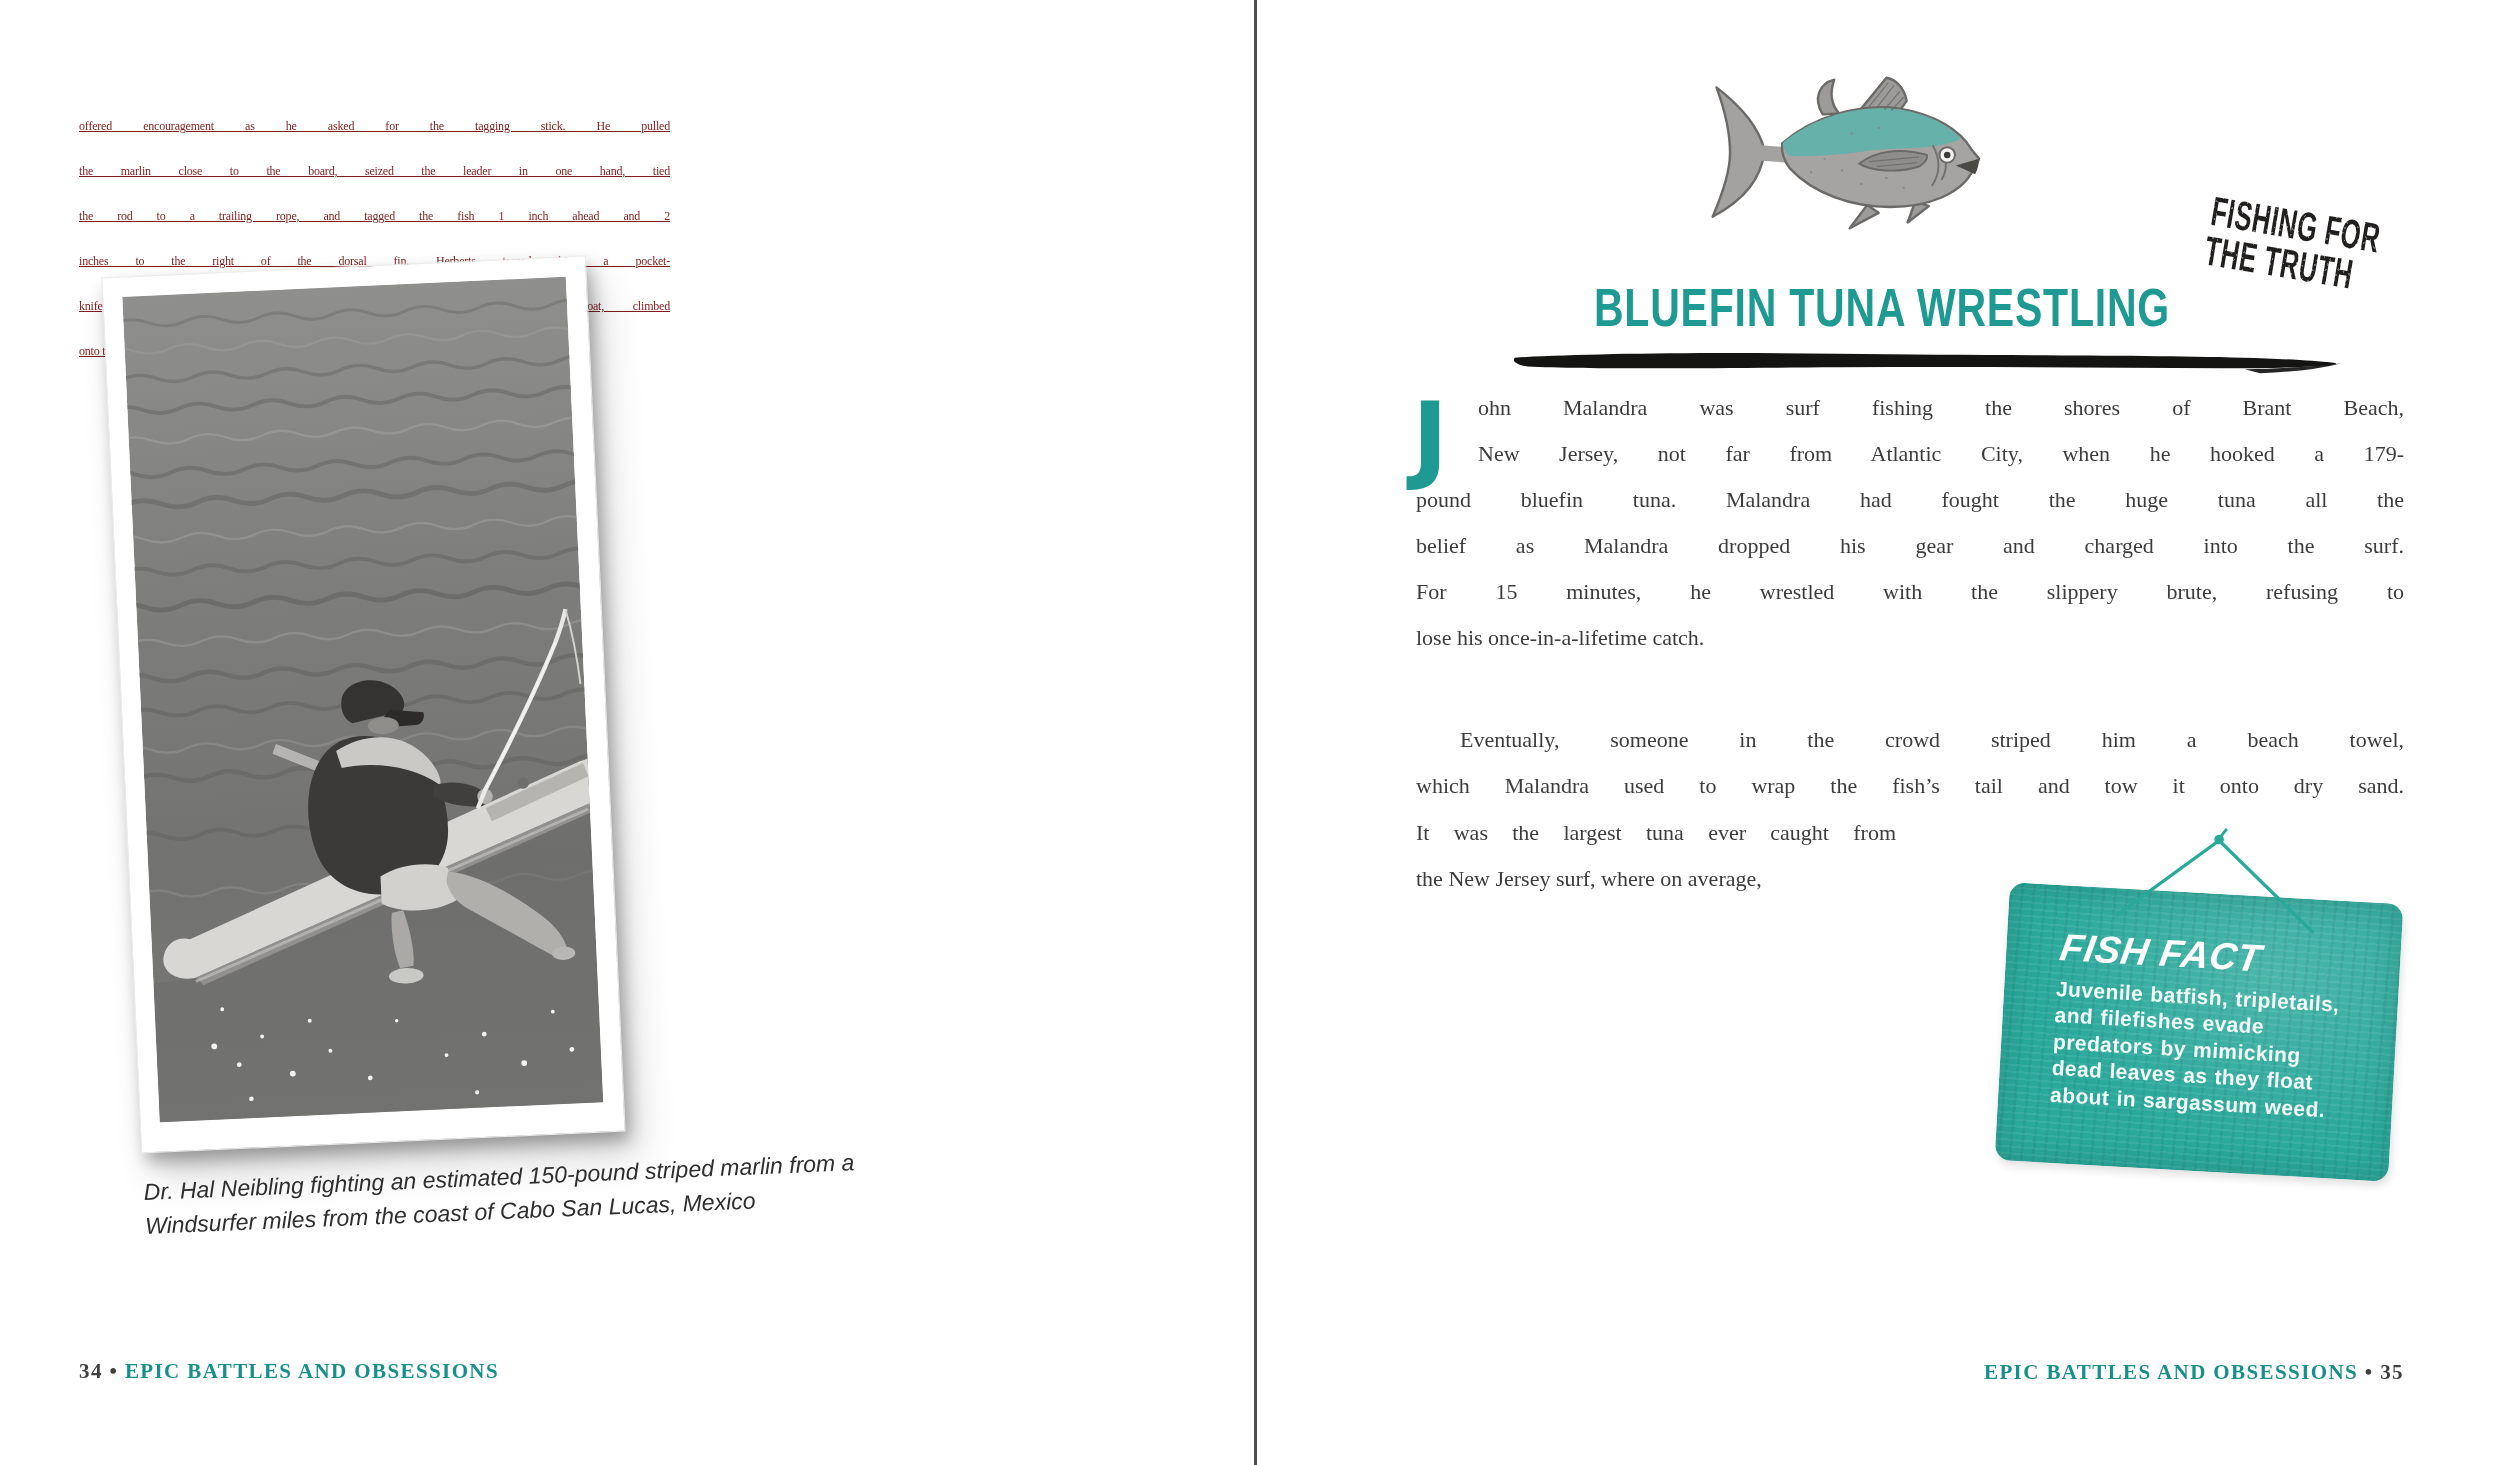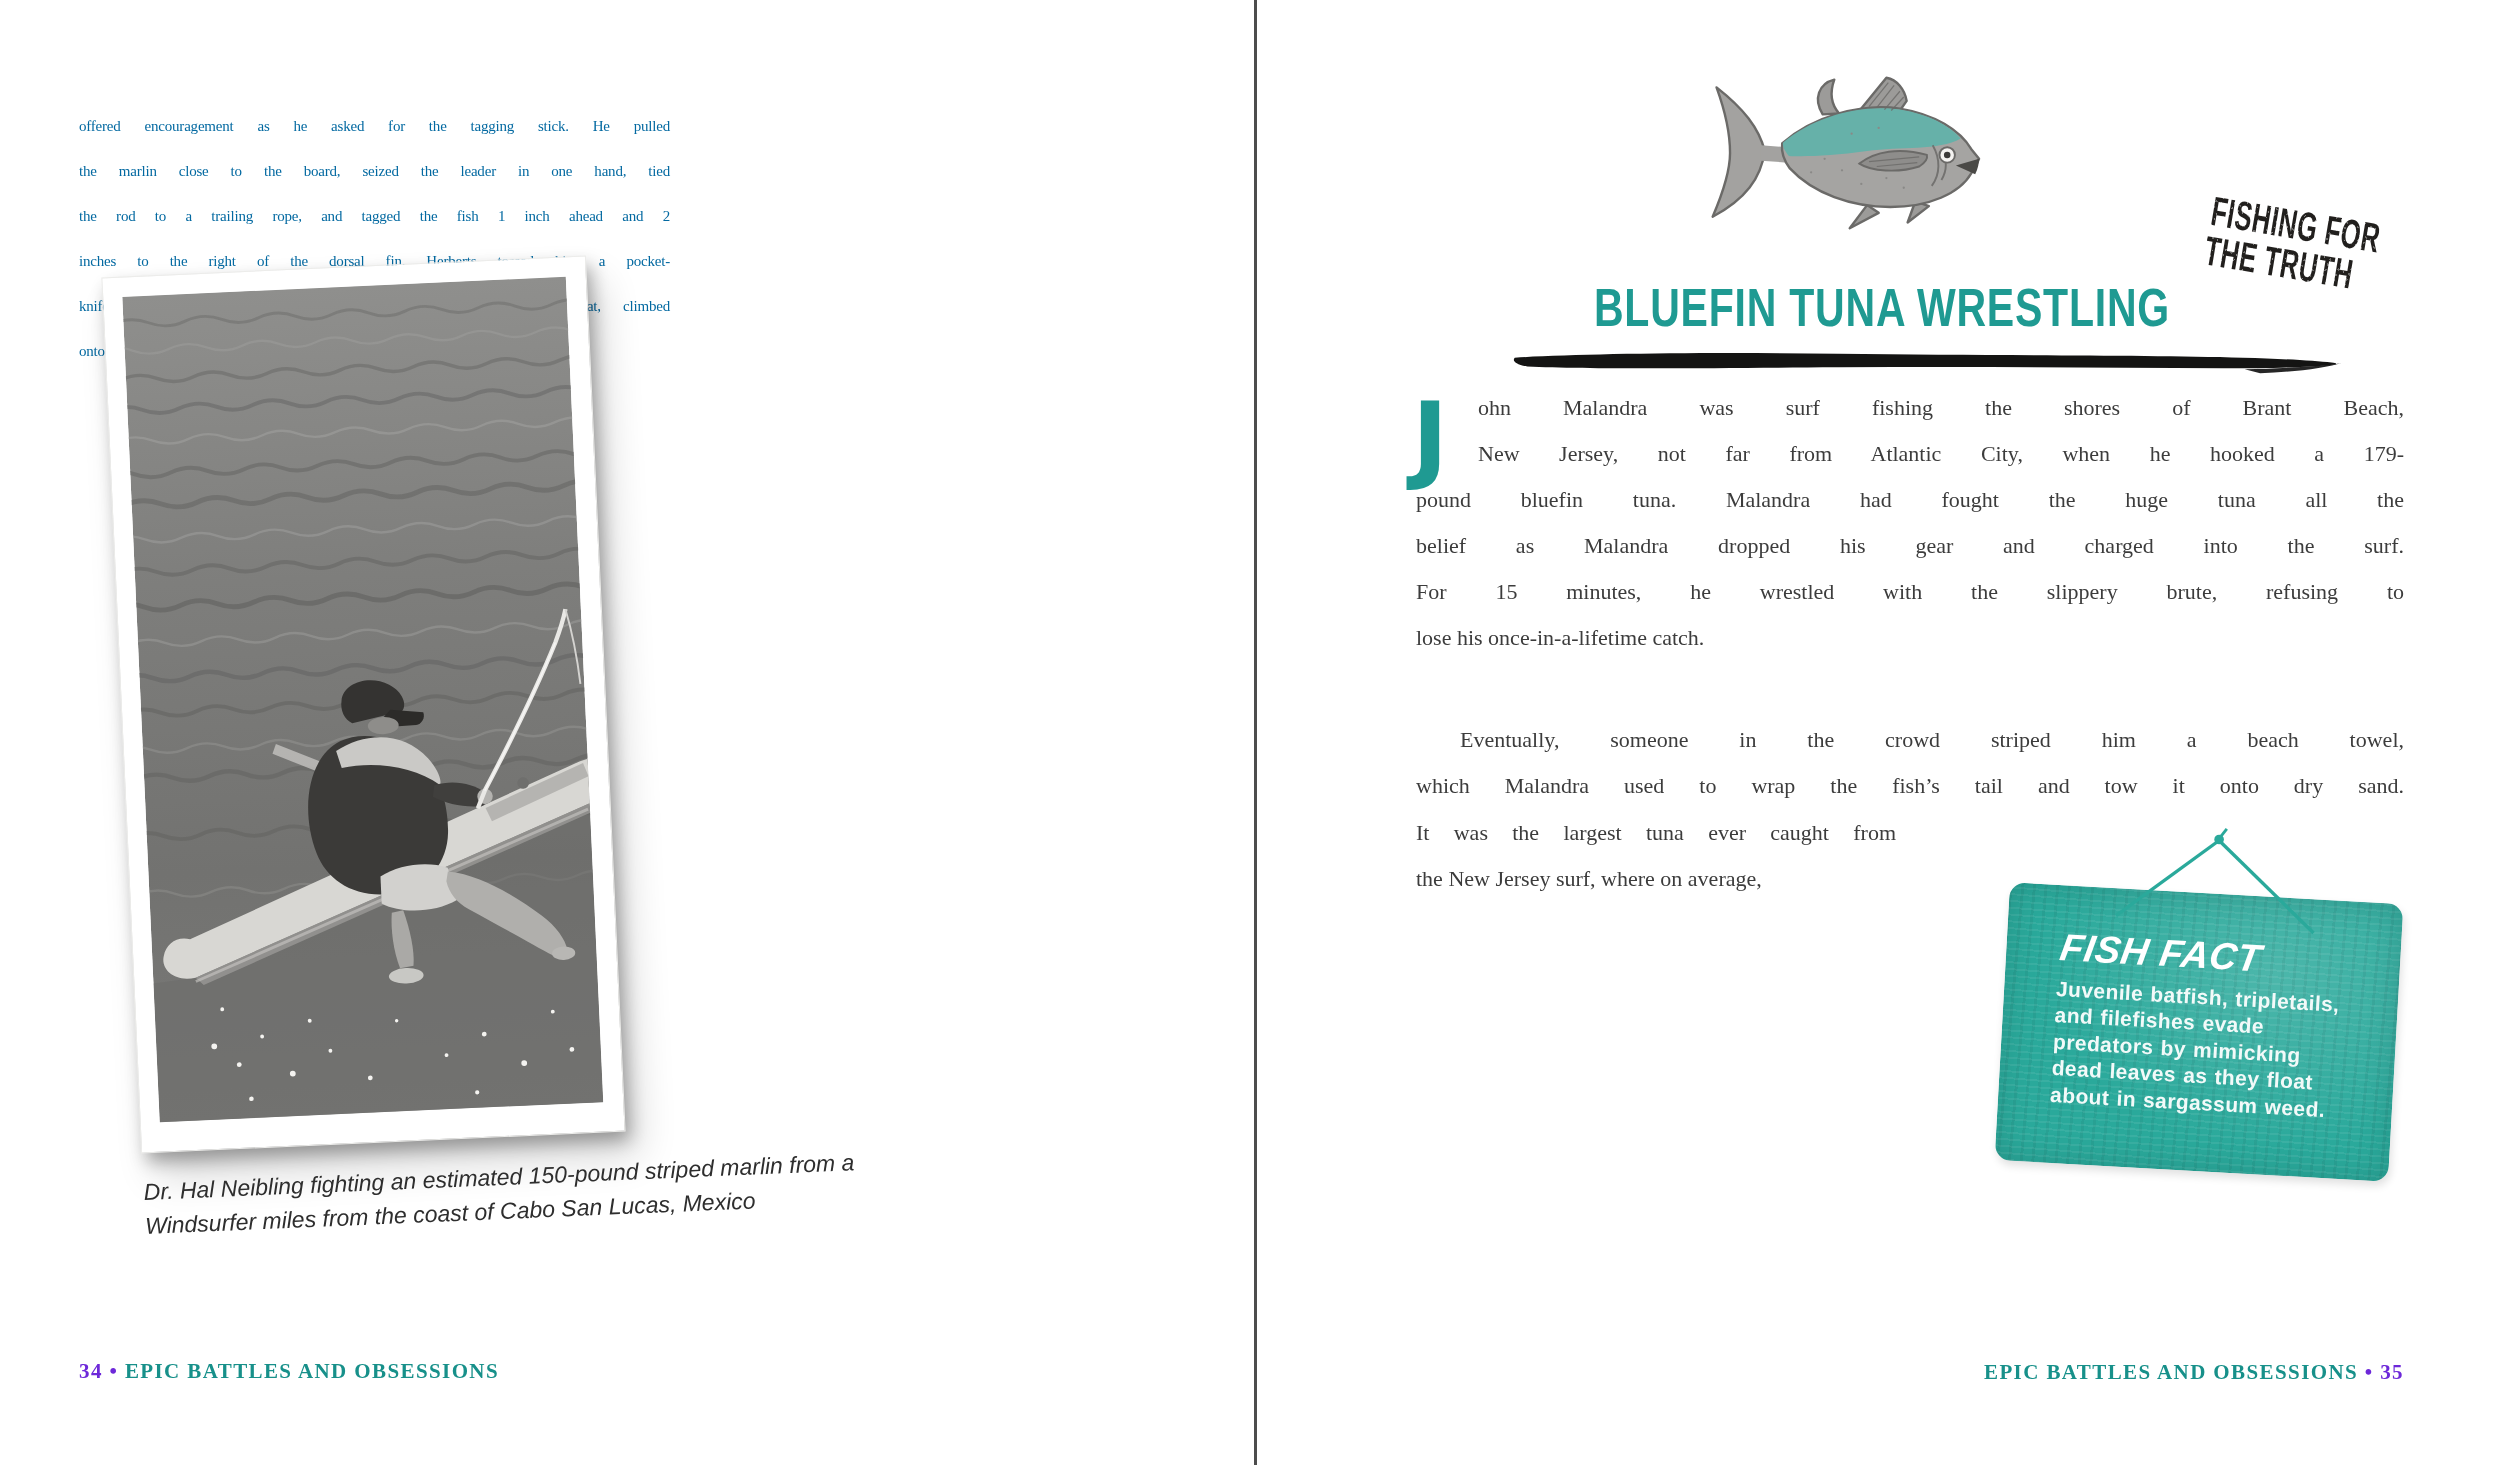--- a/index.html
+++ b/index.html
@@ -8,39 +8,39 @@
   .abs{position:absolute;}
 
   
   .jline{text-align:justify;text-align-last:justify;white-space:normal;}
   .last-normal .jline:last-child{text-align-last:left;}
   .first-indent .jline:first-child{text-indent:44px;}
   .dc-pad .jline:nth-child(1),.dc-pad .jline:nth-child(2){padding-left:62px;}
 
   
   #left-para{left:79px;top:104px;width:591px;
-    font-size:15px;line-height:45px;letter-spacing:-0.2px;color:#0369a1;}
+    font-size:12px;line-height:45px;letter-spacing:-0.2px;color:#7f1d1d;text-decoration:underline;}
 
   #photo{left:122px;top:267px;width:444px;height:827px;background:#fff;
     padding:19.3px 19.3px 29px 19.3px;margin:0;
     transform:rotate(-2.6deg);transform-origin:50% 50%;
     outline:1px solid #ececea;
     box-shadow:4.8px 9.7px 17.4px rgba(0,0,0,.32), 13.5px 25px 39px rgba(0,0,0,.16);}
   #photo svg{display:block;}
 
   #caption{left:143px;top:1175px;width:850px;
     transform:rotate(-2.4deg);transform-origin:left top;
     font-family:"Liberation Sans",sans-serif;font-style:italic;
     font-size:23px;line-height:34px;color:#2e2e2e;}
 
   .footer{font-family:"Liberation Serif",serif;font-weight:bold;font-size:21px;
     letter-spacing:1.4px;}
   #footer-left{left:79px;top:1359px;width:870px;}
   #footer-right{left:1416px;top:1360px;width:988px;text-align:right;}
-  .footer .pnum,.footer .sep{color:#6d28d9;}
+  .footer .pnum,.footer .sep{color:#404040;}
   .footer .ftitle{color:var(--teal-dark,#17908a);}
 
   
   #divider{left:1254px;top:0;width:2.9px;height:1466px;background:#4d4d4d;}
 
   #tuna{left:1697px;top:70px;}
 
   #stamp{left:2215px;top:191px;width:242px;transform:rotate(9.5deg);
     transform-origin:left top;color:var(--stamp,#211f1d);
     -webkit-mask-image:

